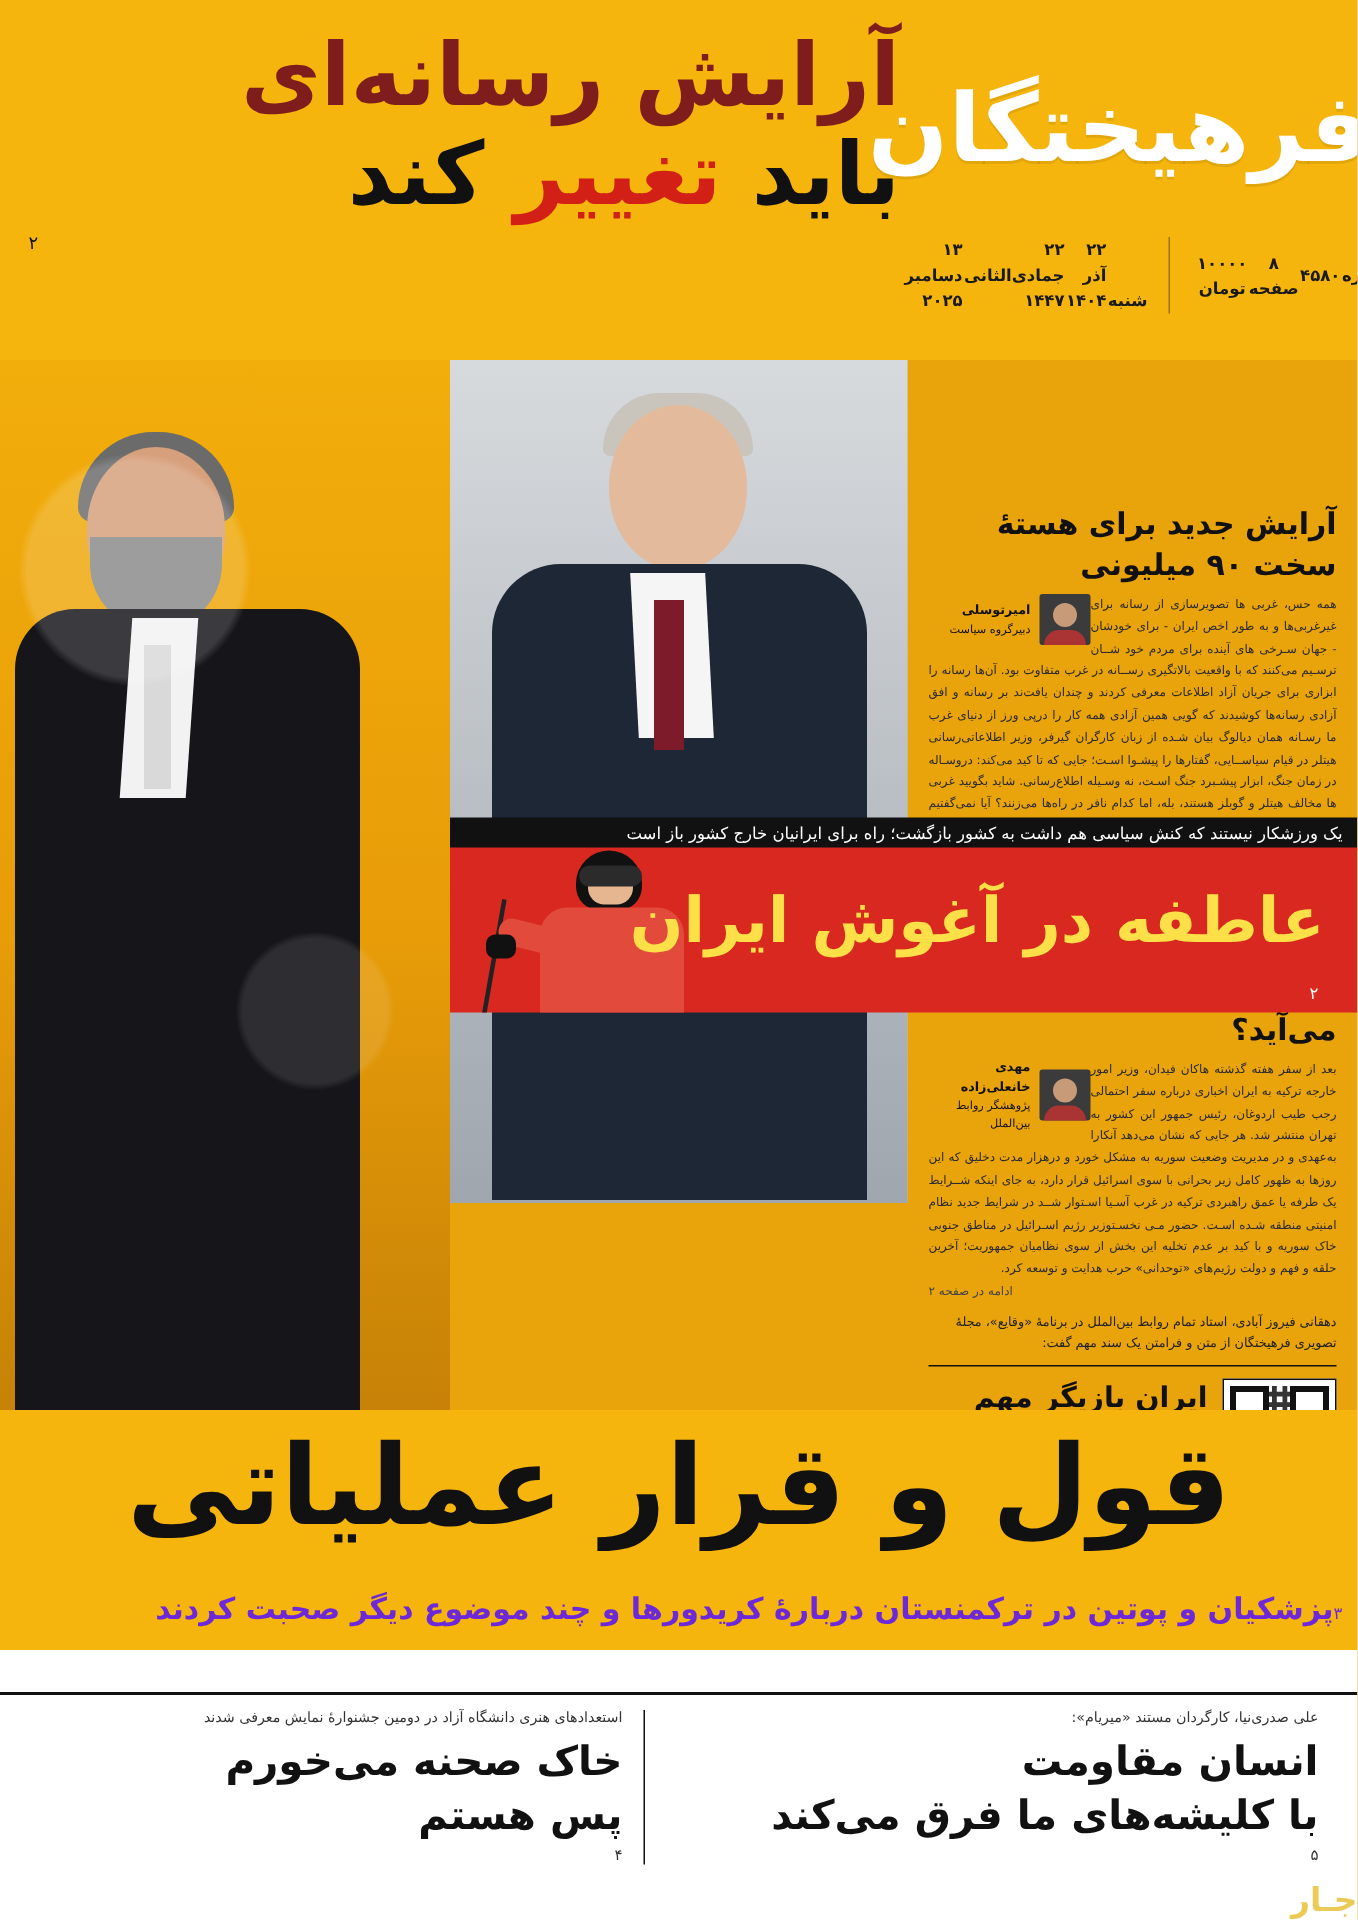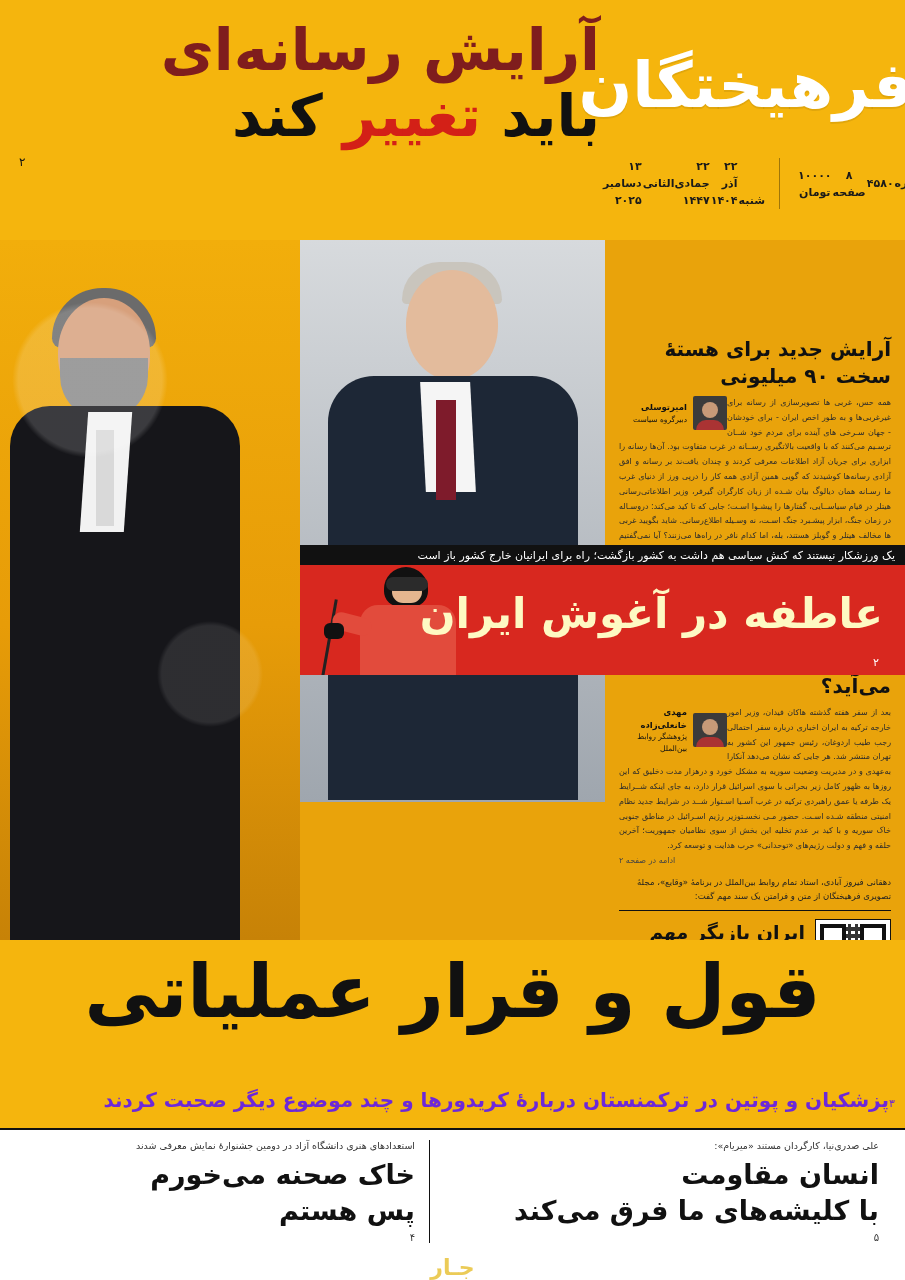--- a/index.html
+++ b/index.html
@@ -136,35 +136,35 @@
     position:absolute;left:300px;top:545px;width:605px;height:22px;
     background:#111;color:#fff;direction:rtl;text-align:right;
     font-size:11px;line-height:22px;padding:0 10px;box-sizing:border-box;
   }
   .red-band{
     position:absolute;left:300px;top:565px;width:605px;height:110px;
     background:#d8281f;overflow:hidden;
   }
   .red-band .rb-title{
     position:absolute;right:22px;top:24px;
-    direction:rtl;font-size:42px;font-weight:bold;color:#fef9c3;letter-spacing:-1px;
+    direction:rtl;font-size:42px;font-weight:bold;color:#fde047;letter-spacing:-1px;
   }
   .red-band .rb-num{position:absolute;right:26px;bottom:6px;font-size:11px;color:#fff;}
   .skier{position:absolute;left:26px;top:-4px;width:170px;height:118px;}
   .sk-helmet{position:absolute;left:58px;top:6px;width:44px;height:40px;border-radius:22px 22px 16px 16px;background:#111;}
   .sk-face{position:absolute;left:66px;top:20px;width:30px;height:22px;border-radius:12px;background:#e5b68f;}
   .sk-goggle{position:absolute;left:60px;top:16px;width:42px;height:14px;border-radius:7px;background:#2b2b2b;}
   .sk-body{position:absolute;left:34px;top:44px;width:96px;height:76px;border-radius:18px 18px 0 0;background:#e24b3c;}
   .sk-arm{position:absolute;left:6px;top:54px;width:40px;height:18px;border-radius:9px;background:#e24b3c;transform:rotate(14deg);}
   .sk-pole{position:absolute;left:2px;top:38px;width:3px;height:78px;background:#222;transform:rotate(10deg);}
   .sk-glove{position:absolute;left:-2px;top:62px;width:20px;height:16px;border-radius:6px;background:#111;}
 
   
   .bottom-yellow{
-    position:absolute;left:0;top:940px;width:905px;height:188px;background:#f5b50d;
+    position:absolute;left:0;top:940px;width:905px;height:160px;background:#f5b50d;
   }
   .by-title{
     position:absolute;right:0;left:0;top:14px;text-align:center;
     direction:rtl;font-size:74px;font-weight:bold;color:#111;letter-spacing:-2px;line-height:1;
   }
   .by-sub{
     position:absolute;left:0;right:2px;bottom:16px;
     direction:rtl;font-size:20px;font-weight:bold;color:#6d28d9;
   }
   .by-sub .mk{font-size:11px;font-weight:normal;margin-right:8px;}
@@ -174,21 +174,21 @@
     position:absolute;left:0;top:1128px;width:905px;height:152px;background:#fff;
     border-top:2px solid #111;
   }
   .fcol{position:absolute;top:10px;width:430px;direction:rtl;text-align:right;padding:0 14px;box-sizing:border-box;}
   .fcol.right{right:12px;}
   .fcol.left{left:0;border-right:1px solid #111;}
   .f-kicker{font-size:9.5px;color:#333;margin-bottom:6px;}
   .f-title{font-size:27px;font-weight:bold;line-height:1.32;color:#111;}
   .f-num{font-size:10px;color:#333;margin-top:4px;}
   .watermark{
-    position:absolute;left:0;right:0;bottom:2px;text-align:center;
+    position:absolute;left:0;right:0;bottom:2px;
     font-size:22px;color:#e8c23a;font-weight:bold;letter-spacing:6px;opacity:.85;
   }
 </style>
 </head>
 <body>
 
 <div class="page">
 
   <div class="masthead">
     <div class="masthead-logo">فرهیختگان</div>

